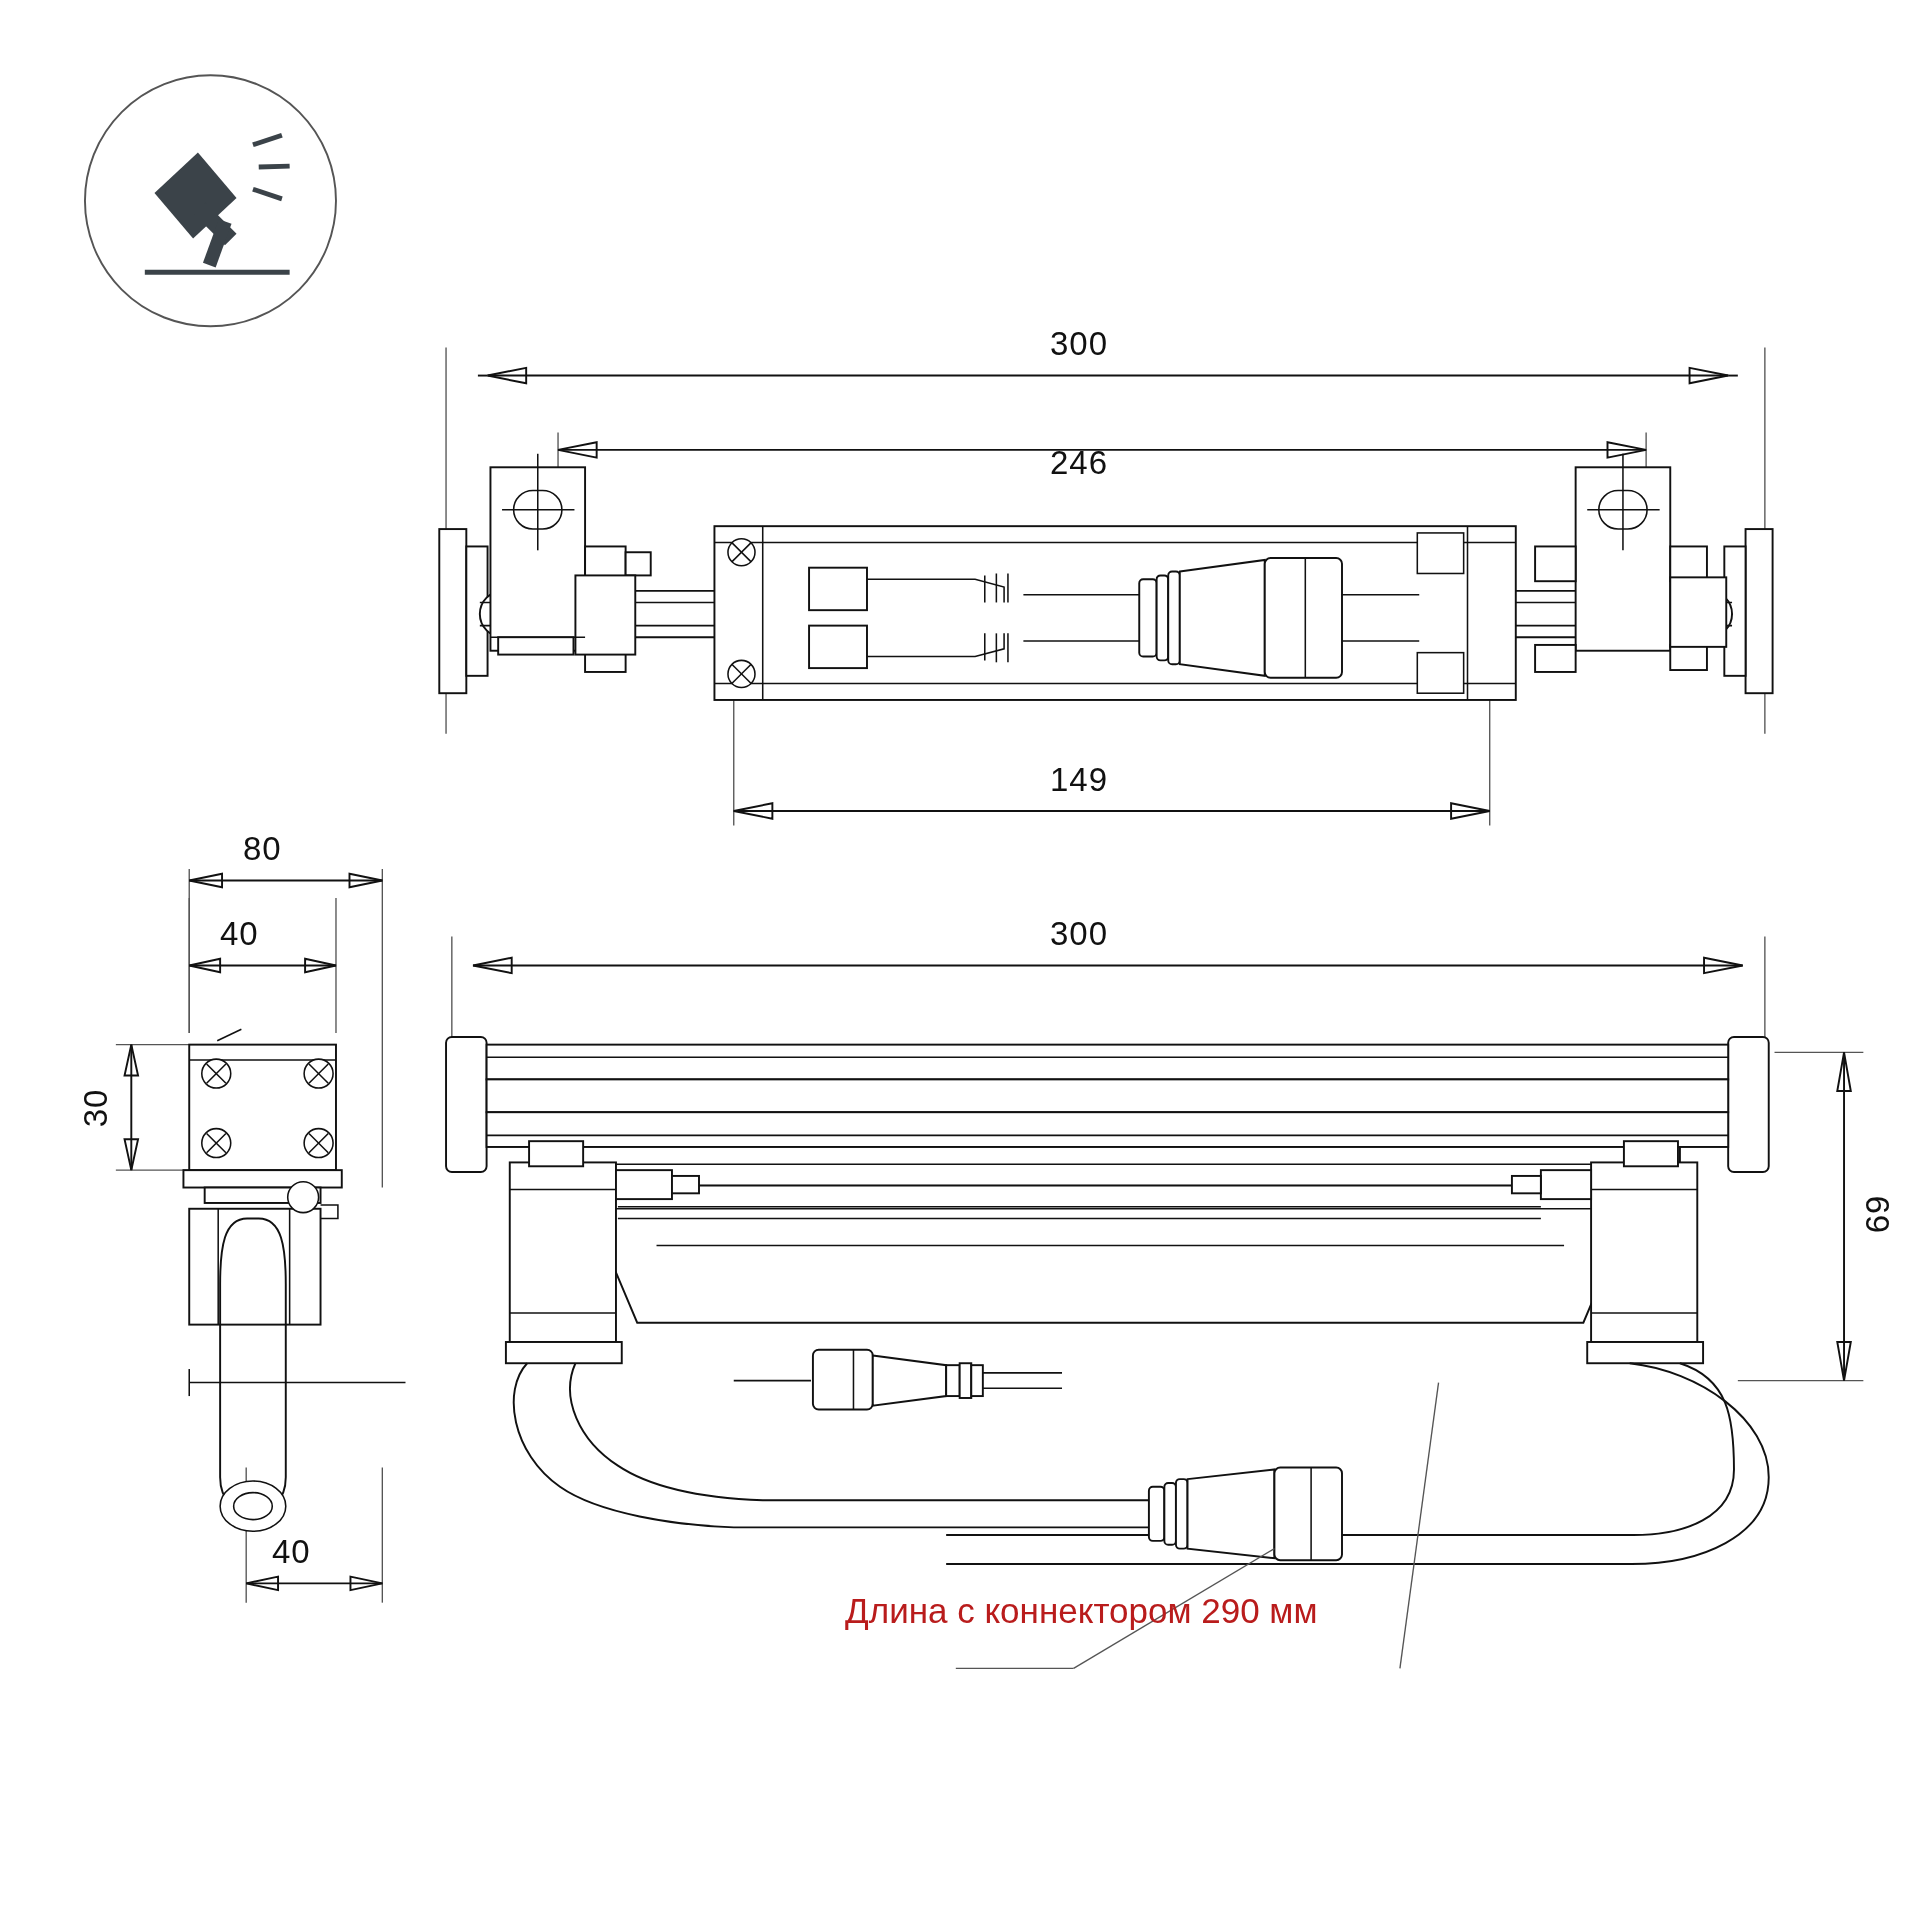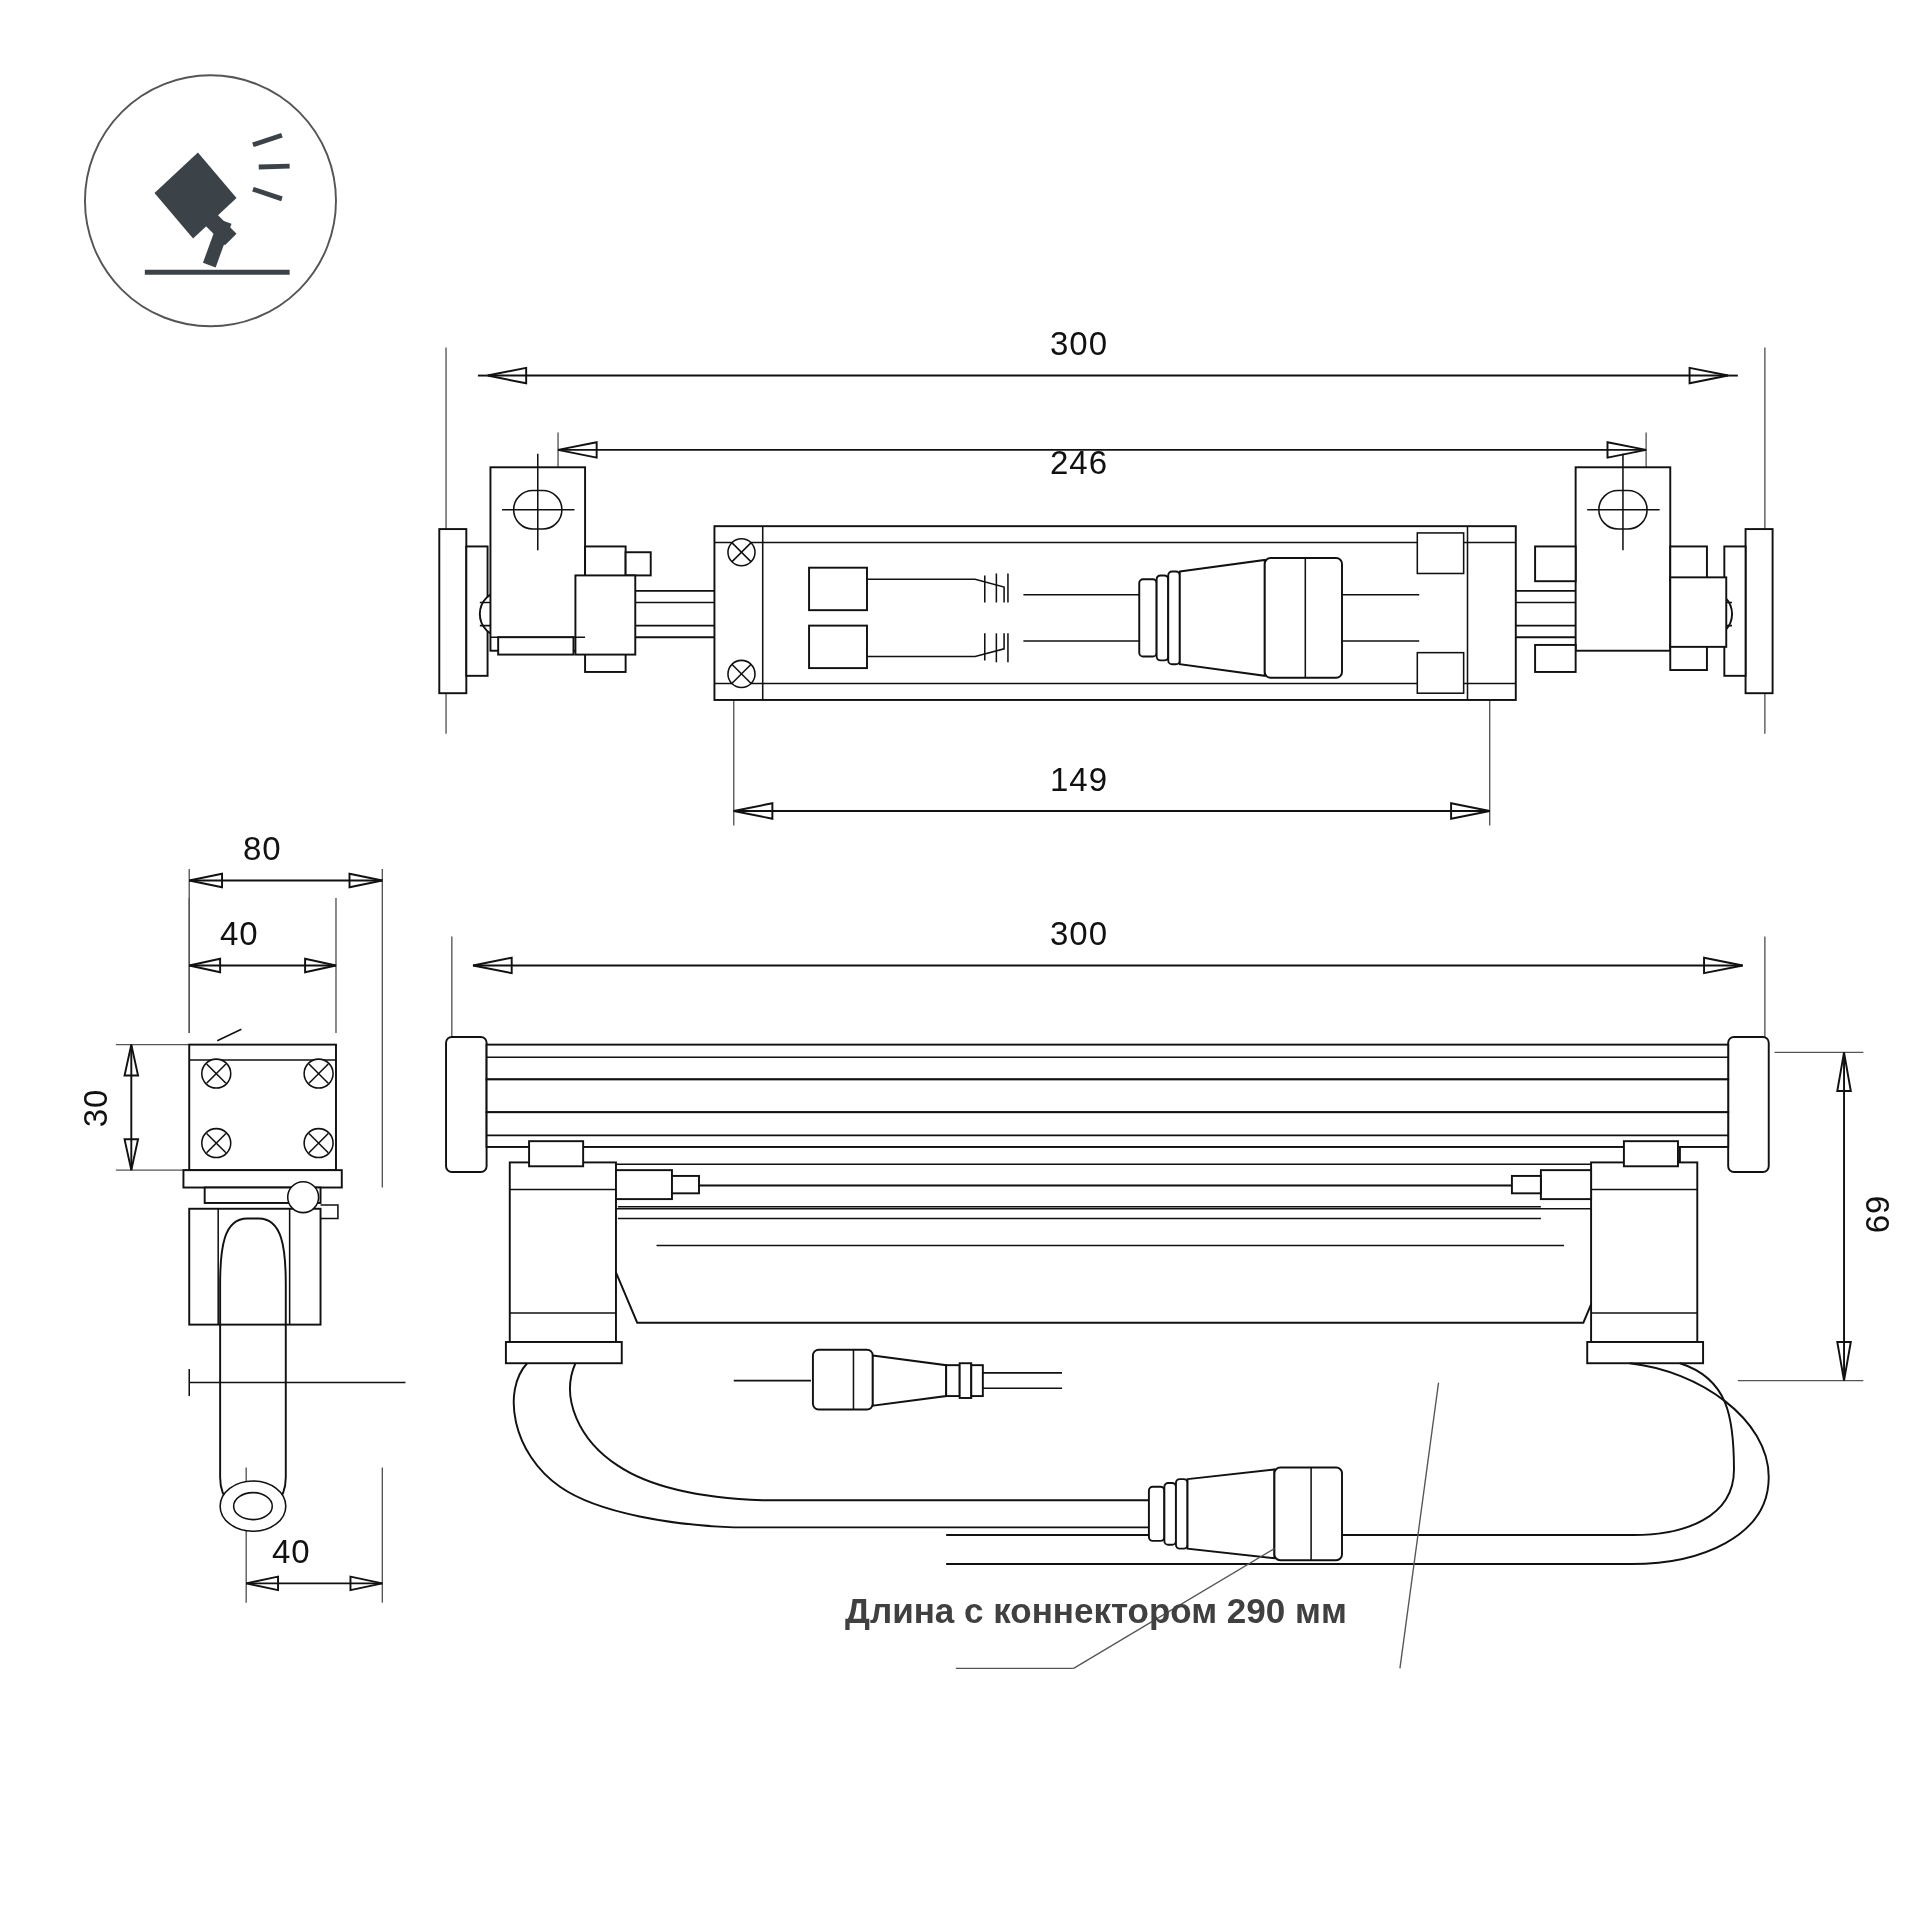--- a/index.html
+++ b/index.html
@@ -1,19 +1,19 @@
 <!DOCTYPE html>
 <html><head>
 <meta charset="utf-8">
 <style>
   html,body{margin:0;padding:0;background:#ffffff;}
   body{width:1929px;height:1929px;position:relative;font-family:"Liberation Sans",sans-serif;color:#1a1a1a;overflow:hidden;}
   #sheet{position:absolute;left:0;top:0;width:1929px;height:1929px;}
   .dim-label{position:absolute;font-size:33px;color:#111;letter-spacing:1px;white-space:nowrap;}
-  .note{position:absolute;font-size:33px;color:#404040;white-space:nowrap;font-weight:bold;}
+  .note{position:absolute;font-size:33px;color:#b91c1c;white-space:nowrap;}
   .vert{transform-origin:center center;}
   svg{position:absolute;left:0;top:0;}
   .ln{stroke:#111;stroke-width:2;fill:none;}
   .lnt{stroke:#111;stroke-width:1.6;fill:none;}
   .thin{stroke:#555;stroke-width:1.4;fill:none;}
   .fillw{fill:#ffffff;stroke:#111;stroke-width:2;}
   .fillw2{fill:#ffffff;stroke:#111;stroke-width:1.6;}
   .icon-fill{fill:#3b4349;}
 </style>
 </head>

